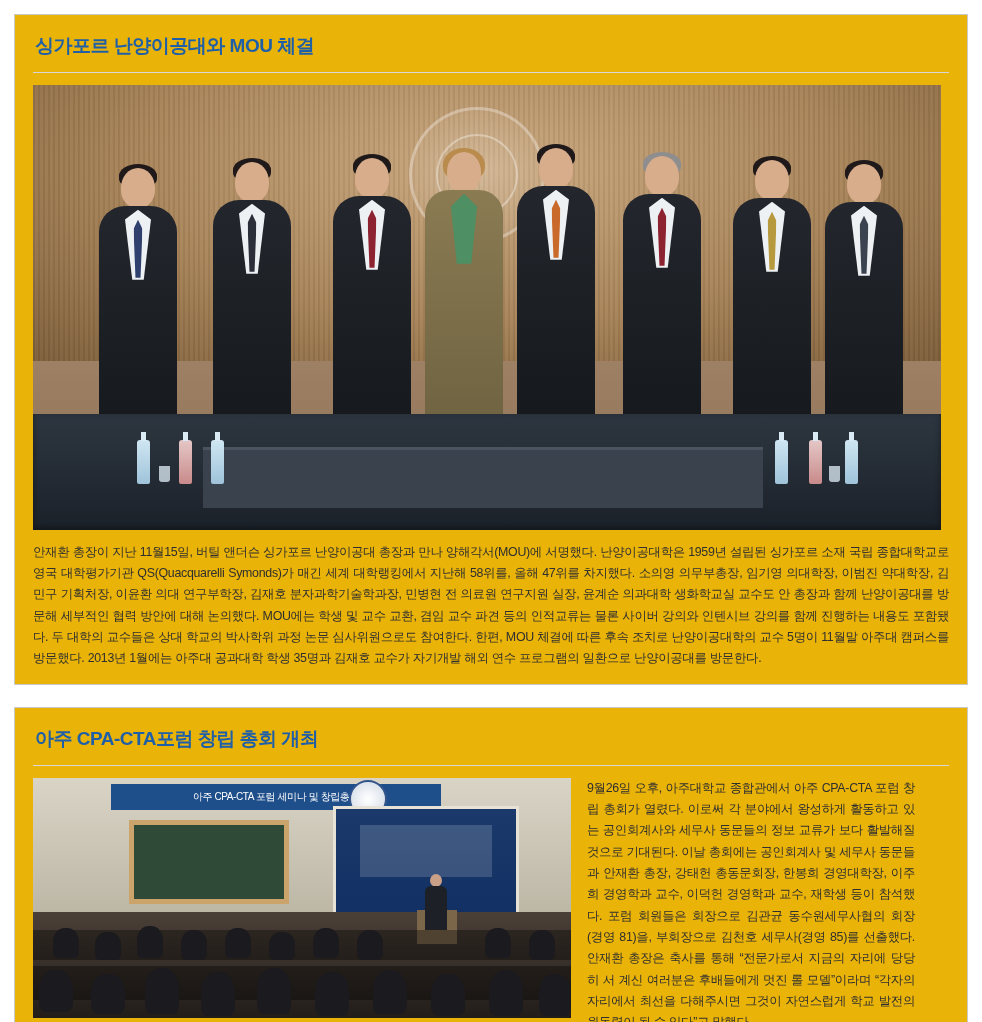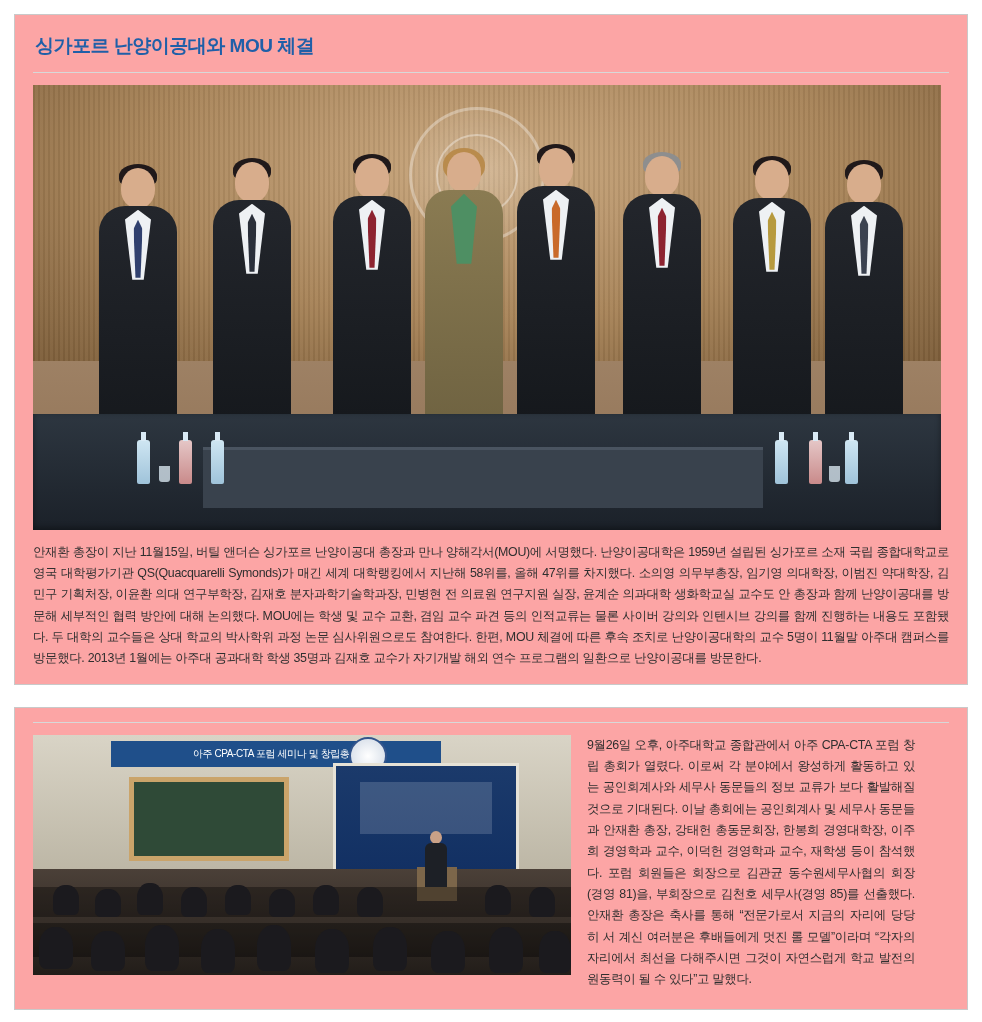--- a/index.html
+++ b/index.html
@@ -15,21 +15,21 @@
     color: #333333;
   }
   .page {
     width: 982px;
     box-sizing: border-box;
     padding: 0;
   }
   .article {
     margin: 0 14px 8px 14px;
     border: 1px solid #c9c9c9;
-    background: #fca5a5;
+    background: #eab308;
     box-sizing: border-box;
     position: relative;
   }
   .article.first {
     margin-top: 14px;
     padding: 14px 18px 14px 18px;
   }
   .article.second {
     margin-top: 22px;
     padding: 14px 18px 18px 18px;
@@ -300,20 +300,21 @@
       <div class="p1-bottle red" style="left:776px;"></div>
       <div class="p1-bottle" style="left:812px;"></div>
       <div class="p1-glass" style="left:796px;"></div>
     </div>
 
     <div class="body-text">안재환 총장이 지난 11월15일, 버틸 앤더슨 싱가포르 난양이공대 총장과 만나 양해각서(MOU)에 서명했다. 난양이공대학은 1959년 설립된 싱가포르 소재 국립 종합대학교로 영국 대학평가기관 QS(Quacquarelli Symonds)가 매긴 세계 대학랭킹에서 지난해 58위를, 올해 47위를 차지했다. 소의영 의무부총장, 임기영 의대학장, 이범진 약대학장, 김민구 기획처장, 이윤환 의대 연구부학장, 김재호 분자과학기술학과장, 민병현 전 의료원 연구지원 실장, 윤계순 의과대학 생화학교실 교수도 안 총장과 함께 난양이공대를 방문해 세부적인 협력 방안에 대해 논의했다. MOU에는 학생 및 교수 교환, 겸임 교수 파견 등의 인적교류는 물론 사이버 강의와 인텐시브 강의를 함께 진행하는 내용도 포함됐다. 두 대학의 교수들은 상대 학교의 박사학위 과정 논문 심사위원으로도 참여한다. 한편, MOU 체결에 따른 후속 조치로 난양이공대학의 교수 5명이 11월말 아주대 캠퍼스를 방문했다. 2013년 1월에는 아주대 공과대학 학생 35명과 김재호 교수가 자기개발 해외 연수 프로그램의 일환으로 난양이공대를 방문한다.</div>
   </div>
 
   <div class="article second">
 
+    <div class="headline">아주 CPA-CTA포럼 창립 총회 개최</div>
 
     <hr class="rule">
 
     <div class="photo2">
       <div class="p2-wall"></div>
       <div class="p2-banner">아주 CPA-CTA 포럼 세미나 및 창립총회</div>
       <div class="p2-crest"></div>
       <div class="p2-board"></div>
       <div class="p2-screen">
         <div class="p2-screen-inner"></div>

